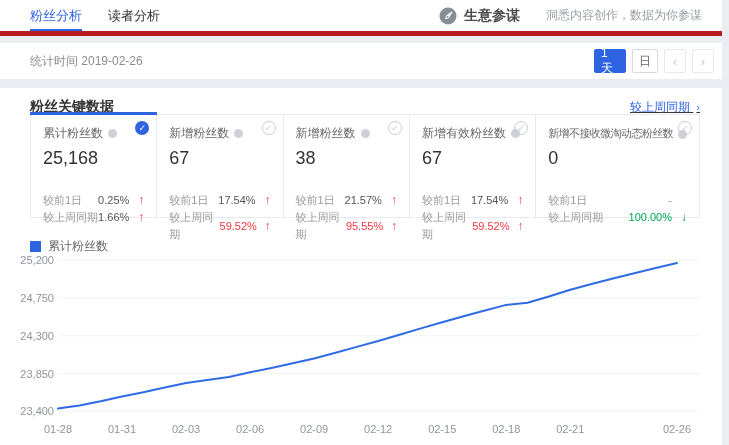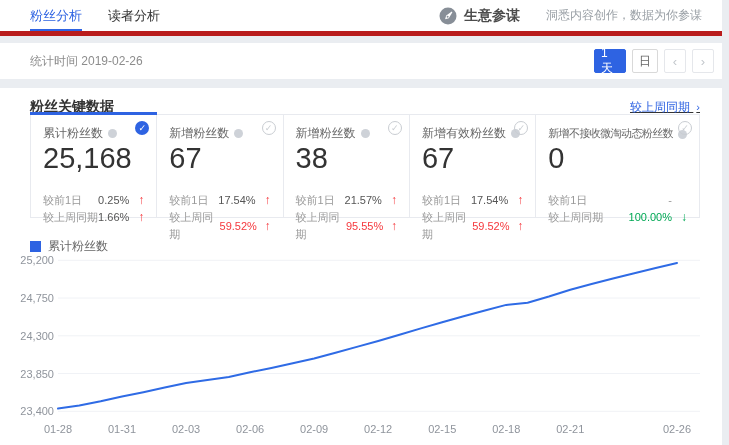--- a/index.html
+++ b/index.html
@@ -38,21 +38,21 @@
   .cards { position:absolute; left:30px; top:26px; width:670px; height:104px; display:flex; border:1px solid #e8eaef; }
   .card { position:relative; flex:1 1 0; border-right:1px solid #e8eaef; padding:10px 12px 0 12px; cursor:pointer; overflow:visible; }
   .card:last-child { border-right:none; }
   .card.selected::before { content:""; position:absolute; left:-1px; right:-1px; top:-3px; height:3px; background:#2e63e2; }
   .check { position:absolute; top:6px; right:7px; width:14px; height:14px; border-radius:50%; font-size:9px; line-height:14px; text-align:center; }
   .check.on { background:#2e63e2; color:#fff; }
   .check.off { border:1px solid #c9cdd2; color:#c9cdd2; line-height:12px; }
   .card-title { font-size:12px; color:#666; line-height:16px; white-space:nowrap; }
   .card-title.small-title { font-size:11px; letter-spacing:-0.6px; }
   .info-dot { display:inline-block; width:9px; height:9px; border-radius:50%; background:#ced2d8; margin-left:5px; vertical-align:middle; }
-  .card-value { font-size:29px; color:#333; margin-top:3px; line-height:28px; }
+  .card-value { font-size:18px; color:#333; margin-top:3px; line-height:28px; }
   .card-rows { margin-top:20px; }
   .crow { display:flex; align-items:center; font-size:11px; line-height:17px; }
   .crow .lbl { color:#999; }
   .crow .val { margin-left:auto; color:#555; }
   .crow .val.red { color:#f5383d; }
   .crow .val.green { color:#00a854; }
   .crow .val.dash { color:#999; }
   .crow .dir { width:15px; text-align:right; font-weight:bold; font-size:12px; }
   .crow .dir.up { color:#f5383d; }
   .crow .dir.down { color:#00a854; }

